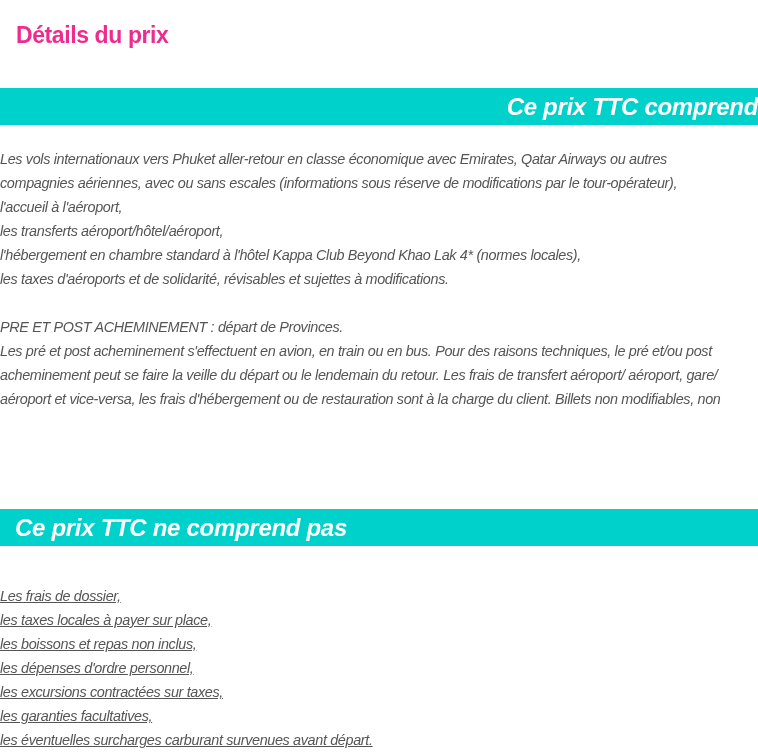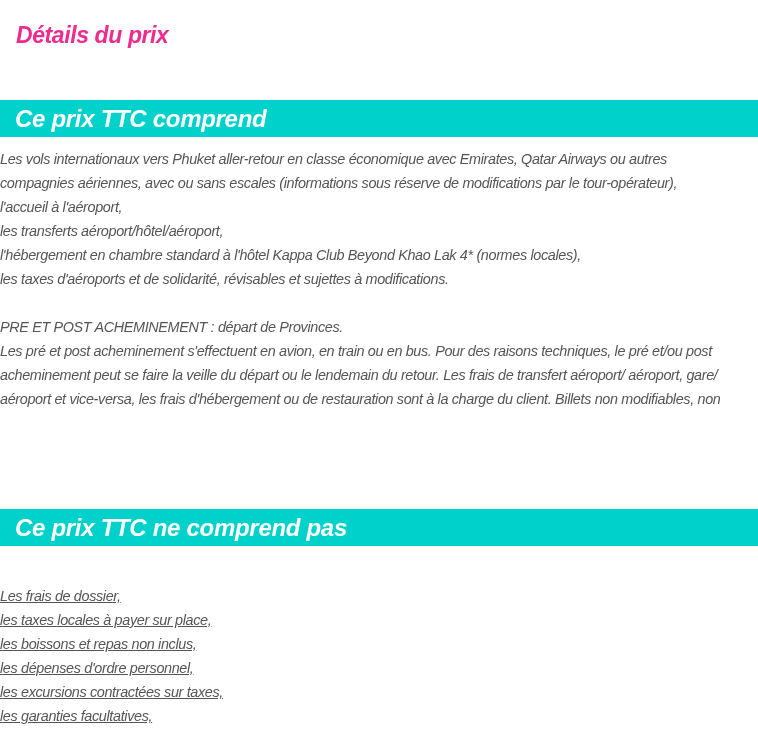--- a/index.html
+++ b/index.html
@@ -9,49 +9,49 @@
     }
     body {
       width: 758px;
       height: 755px;
       overflow: hidden;
       position: relative;
       font-family: "Liberation Sans", "DejaVu Sans", sans-serif;
     }
     .page-title {
       position: absolute;
-      left: 16px;
+      left: 0;
       top: 20px;
       margin: 0;
       font-size: 23px;
-      font-style: italic;
       font-weight: bold;
       color: #f02b8e;
       letter-spacing: -0.4px;
       line-height: 30px;
+      padding-left: 16px;
     }
     .section-bar {
       position: absolute;
       left: 0;
       width: 758px;
       height: 37px;
       background: #00d2cb;
       box-sizing: border-box;
       padding-left: 15px;
     }
     .section-bar h2 {
       margin: 0;
       font-size: 24px;
       font-style: italic;
       font-weight: bold;
       color: #ffffff;
       line-height: 37px;
       letter-spacing: -0.3px;
     }
-    .bar-1 { top: 100px; }
+    .bar-1 { top: 88px; text-align: right; }
     .bar-2 { top: 509px; }
     .content {
       position: absolute;
       left: 0;
       width: 690px;
       font-size: 14.4px;
       font-style: italic;
       color: #555555;
       line-height: 24px;
       letter-spacing: -0.35px;
@@ -88,13 +88,14 @@
   <h2>Ce prix TTC ne comprend pas</h2>
 </div>
 
 <div class="content content-2">
   <span class="line">Les frais de dossier,</span>
   <span class="line">les taxes locales à payer sur place,</span>
   <span class="line">les boissons et repas non inclus,</span>
   <span class="line">les dépenses d'ordre personnel,</span>
   <span class="line">les excursions contractées sur taxes,</span>
   <span class="line">les garanties facultatives,</span>
+  <span class="line">les éventuelles surcharges carburant survenues avant départ.</span>
 </div>
 
 </body></html>

